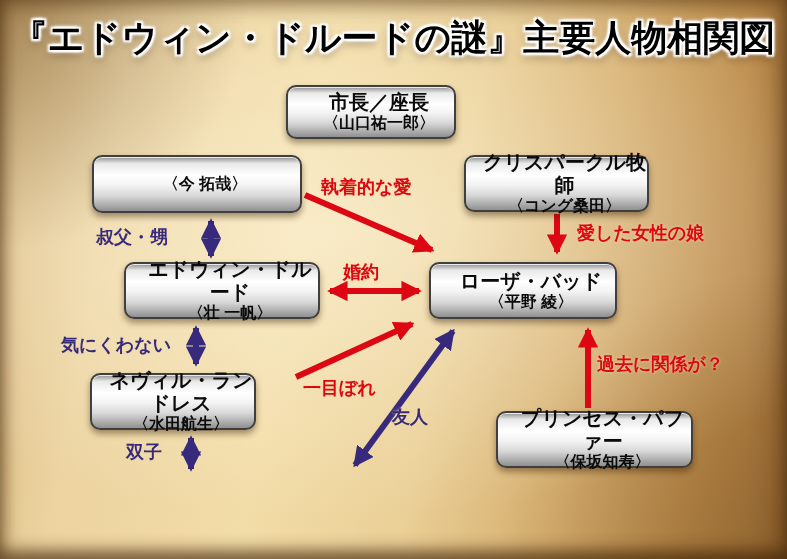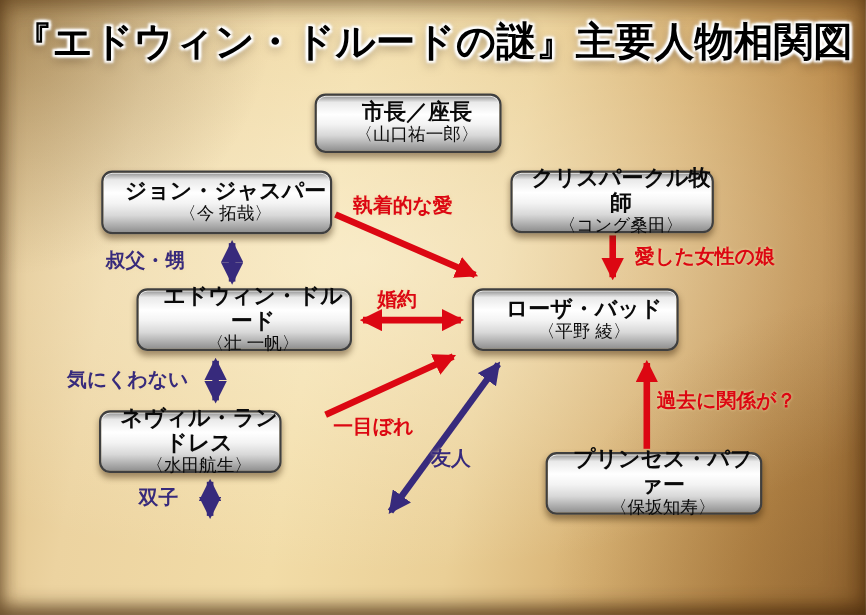--- a/index.html
+++ b/index.html
@@ -23,21 +23,21 @@
       0 4px 10px rgba(40,20,0,.55);
   }
   .node{
     position:absolute;display:flex;flex-direction:column;justify-content:center;align-items:center;
     border:2px solid var(--box_border,#3f3f3f);border-radius:10px;box-sizing:border-box;
     background:linear-gradient(180deg,#8f8f8f 0%,#e9e9e9 12%,#ffffff 34%,#f3f3f3 52%,#d8d8d8 72%,#909090 100%);
     box-shadow:0 4px 6px rgba(60,35,8,.45), inset 0 1px 0 rgba(255,255,255,.8);
     color:#0a0a0a;text-align:center;line-height:1.15;padding-left:16px;
   }
   .node .nm{font-size:20px;font-weight:800;}
-  .node .ac{font-size:16px;font-weight:400;}
+  .node .ac{font-size:16px;font-weight:700;}
   .rl{position:absolute;font-weight:700;font-size:18px;white-space:nowrap;
       text-shadow:0 0 3px rgba(243,221,167,.9);}
   .rl.red{color:var(--red,#dc0712);}
   .rl.blue{color:var(--blue,#372a7c);}
   svg.wires{position:absolute;left:0;top:0;width:787px;height:559px;pointer-events:none;}
   .lr{stroke:var(--red,#dc0712);stroke-width:6;fill:none;}
   .lb{stroke:var(--blue,#372a7c);stroke-width:6;fill:none;}
   .mr{fill:var(--red,#dc0712);}
   .mb{fill:var(--blue,#372a7c);}
 </style>
@@ -67,21 +67,20 @@
     <line class="lb" x1="191" y1="438" x2="191" y2="469" marker-start="url(#mb)" marker-end="url(#mb)"></line>
     <line class="lb" x1="355" y1="465" x2="453" y2="331" marker-start="url(#mb)" marker-end="url(#mb)"></line>
   </svg>
 
   <div class="node" style="left:286px;top:85px;width:170px;height:54px">
     <span class="nm">市長／座長</span>
     <span class="ac">〈山口祐一郎〉</span>
   </div>
 
   <div class="node" style="left:92px;top:155px;width:210px;height:58px">
-    <span class="nm">ジョン・ジャスパー</span>
     <span class="ac">〈今 拓哉〉</span>
   </div>
 
   <div class="node" style="left:464px;top:155px;width:185px;height:57px">
     <span class="nm">クリスパークル牧師</span>
     <span class="ac">〈コング桑田〉</span>
   </div>
 
   <div class="node" style="left:124px;top:262px;width:196px;height:57px">
     <span class="nm">エドウィン・ドルード</span>

